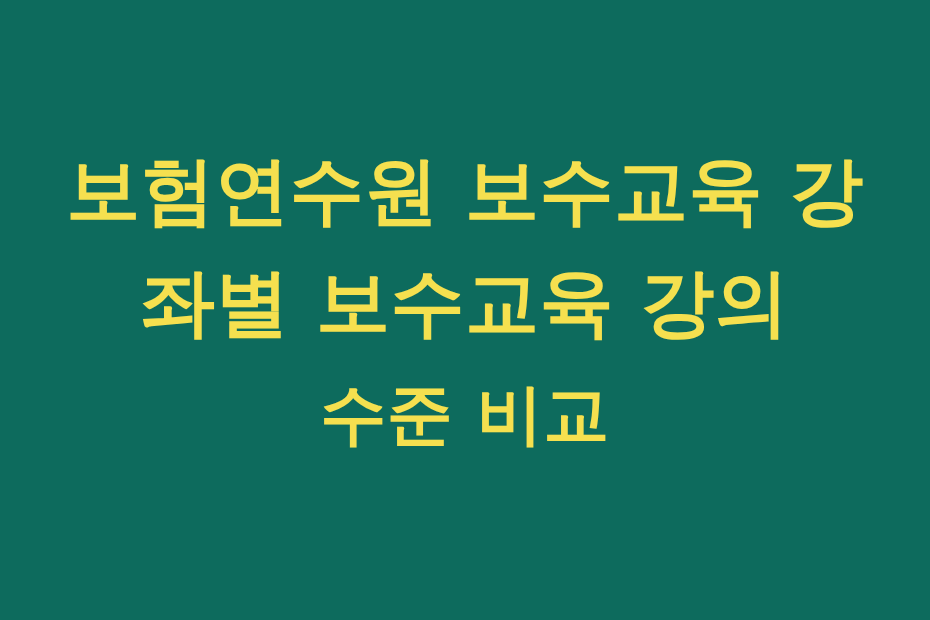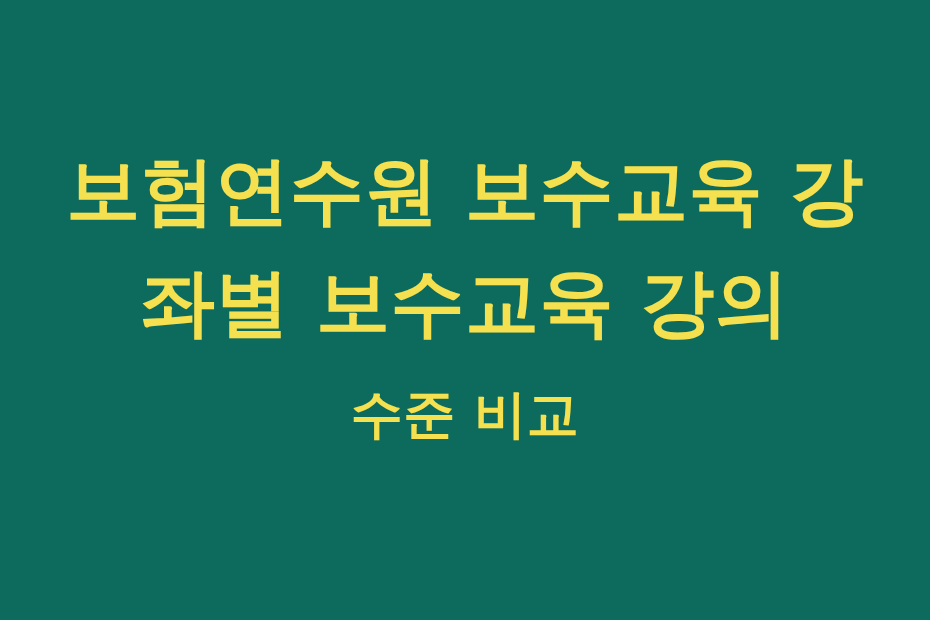--- a/index.html
+++ b/index.html
@@ -44,21 +44,21 @@
     font-weight: 700;
     font-size: 74px;
     line-height: 112px;
     letter-spacing: 0.5px;
     white-space: nowrap;
     text-rendering: geometricPrecision;
   }
 
   .title-line.l1 { font-size: 74px; }
   .title-line.l2 { font-size: 74px; }
-  .title-line.l3 { font-size: 52px; }
+  .title-line.l3 { font-size: 66px; }
 </style>
 </head>
 <body style="background: rgb(13, 107, 93);">
 
 <div class="card" style="background: rgb(13, 107, 93);">
   <div class="title-block">
     <span class="title-line l1" style="color: rgb(245, 224, 79);">보험연수원 보수교육 강</span>
     <span class="title-line l2" style="color: rgb(245, 224, 79);">좌별 보수교육 강의</span>
     <span class="title-line l3" style="color: rgb(245, 224, 79);">수준 비교</span>
   </div>

